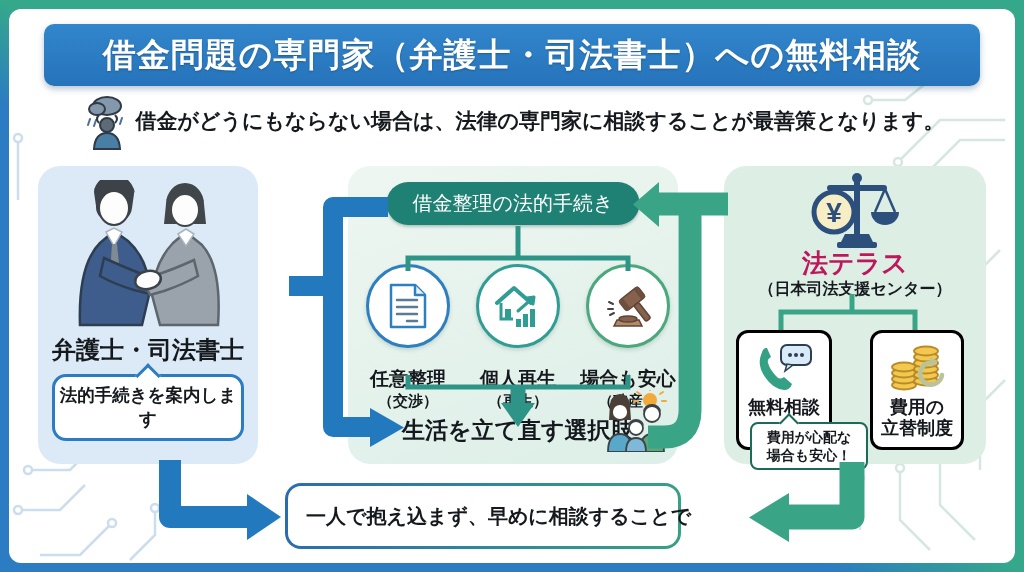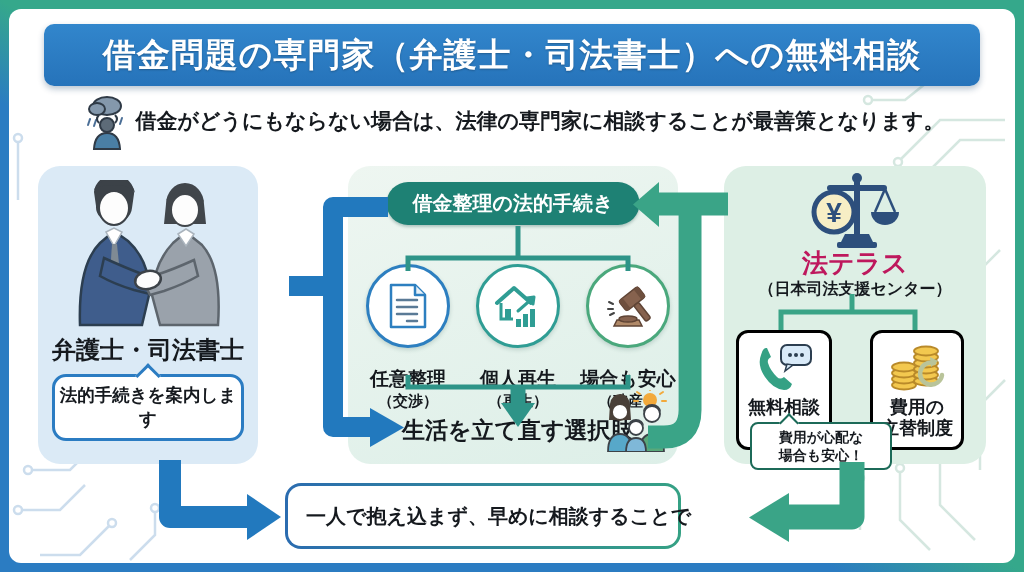--- a/index.html
+++ b/index.html
@@ -24,42 +24,42 @@
   .card *{position:absolute;}
   .lc-illustration{left:50%;top:14px;transform:translateX(-50%);}
   .lc-title{left:0;top:168px;width:100%;text-align:center;font-size:24px;font-weight:900;color:#15191e;}
   .bubble{background:#fff;border:3px solid #2b7cc2;border-radius:14px;z-index:5;}
   .lc-bubble{left:14px;right:14px;top:208px;padding:7px 4px;text-align:center;}
   .lc-bubble .ptr{position:absolute;left:50%;top:-10px;width:15px;height:15px;background:#fff;
                   border-left:3px solid #2b7cc2;border-top:3px solid #2b7cc2;transform:translateX(-50%) rotate(45deg);}
   .lc-bubble div{position:static;font-size:17.5px;font-weight:900;color:#15191e;line-height:1.35;}
   
   .pill{left:50%;top:16px;transform:translateX(-50%);background:#1e8174;color:#fff;border-radius:999px;
-        padding:8px 26px;font-size:20px;font-weight:700;white-space:nowrap;box-shadow:0 2px 3px rgba(0,60,50,.25);}
+        padding:8px 26px;font-size:20px;font-weight:400;white-space:nowrap;box-shadow:0 2px 3px rgba(0,60,50,.25);}
   .opt{top:98px;width:110px;text-align:center;}
   .opt .circ{position:relative;margin:0 auto;width:78px;height:78px;border-radius:50%;background:#fff;
              display:flex;align-items:center;justify-content:center;box-shadow:0 2px 4px rgba(30,80,70,.2);}
   .opt-0{left:5px;}  .opt-0 .circ{border:3.5px solid #2d7fc0;}
   .opt-1{left:115px;}.opt-1 .circ{border:3.5px solid #2f9d94;}
   .opt-2{left:225px;}.opt-2 .circ{border:3.5px solid #4aa87c;}
   .opt .lbl{position:static;display:block;margin-top:18px;font-size:19px;font-weight:900;color:#15191e;}
   .opt .sub{position:static;display:block;font-size:15px;font-weight:800;color:#15191e;}
   .result-text{left:54px;top:249px;font-size:23px;font-weight:900;color:#15191e;white-space:nowrap;z-index:4;}
   .family{left:258px;top:224px;z-index:4;}
   
   .rc-scale{left:50%;top:6px;transform:translateX(-50%);}
   .rc-title{left:0;top:80px;width:100%;text-align:center;font-size:26px;font-weight:900;color:#be185d;}
   .rc-sub{left:0;top:113px;width:100%;text-align:center;font-size:16px;font-weight:800;color:#15191e;}
   .rc-box{top:164px;height:114px;background:#fff;border:3px solid #000000;border-radius:12px;text-align:center;}
   .rc-box-0{left:12px;width:90px;}
   .rc-box-1{left:146px;width:88px;}
   .rc-box svg{position:static;margin-top:8px;}
   .rc-box .lbl{position:static;display:block;font-size:18px;font-weight:900;color:#15191e;line-height:1.15;}
   .rc-bubble{left:26px;top:256px;width:106px;background:#fff;border:2.5px solid #1c6a58;border-radius:8px;
-             padding:4px 16px;text-align:center;z-index:6;}
+             padding:4px 4px;text-align:center;z-index:6;}
   .rc-bubble .ptr{position:absolute;left:30px;top:-8px;width:12px;height:12px;background:#fff;
                   border-left:2.5px solid #1c6a58;border-top:2.5px solid #1c6a58;transform:rotate(45deg);}
   .rc-bubble div{position:static;font-size:14px;font-weight:800;color:#15191e;line-height:1.3;}
   
   .connectors{position:absolute;left:0;top:0;z-index:3;pointer-events:none;}
   
   .bottom-wrap{position:absolute;left:285px;top:483px;width:396px;height:66px;border-radius:16px;
                background:linear-gradient(90deg,#2b6cb0,#35a184);padding:3px;box-sizing:border-box;z-index:4;}
   .bottom-box{width:100%;height:100%;background:#fff;border-radius:13px;display:flex;align-items:center;
               padding-left:10px;box-sizing:border-box;gap:8px;}

